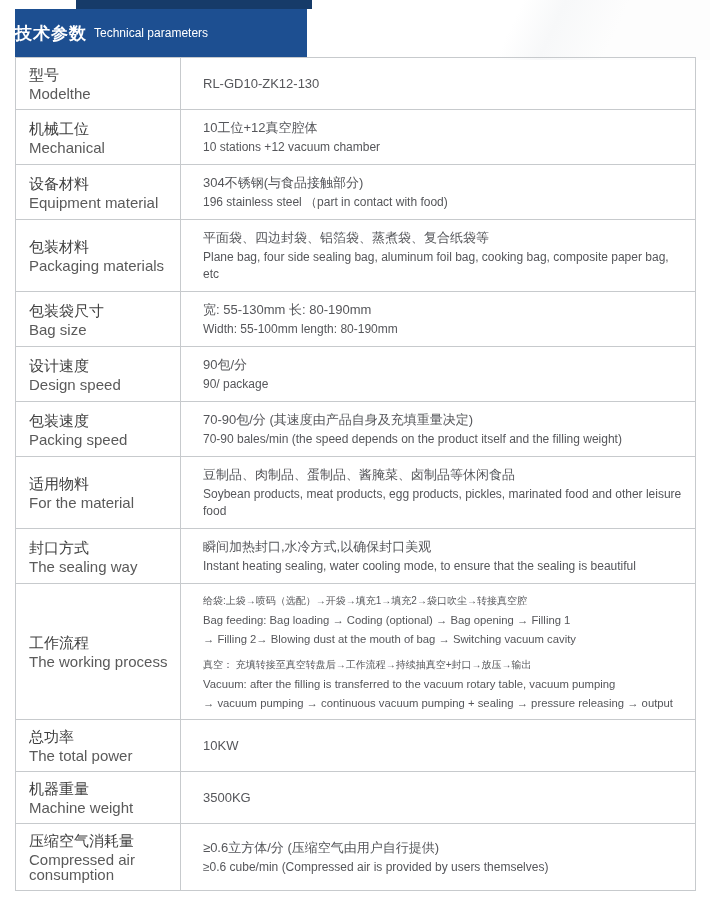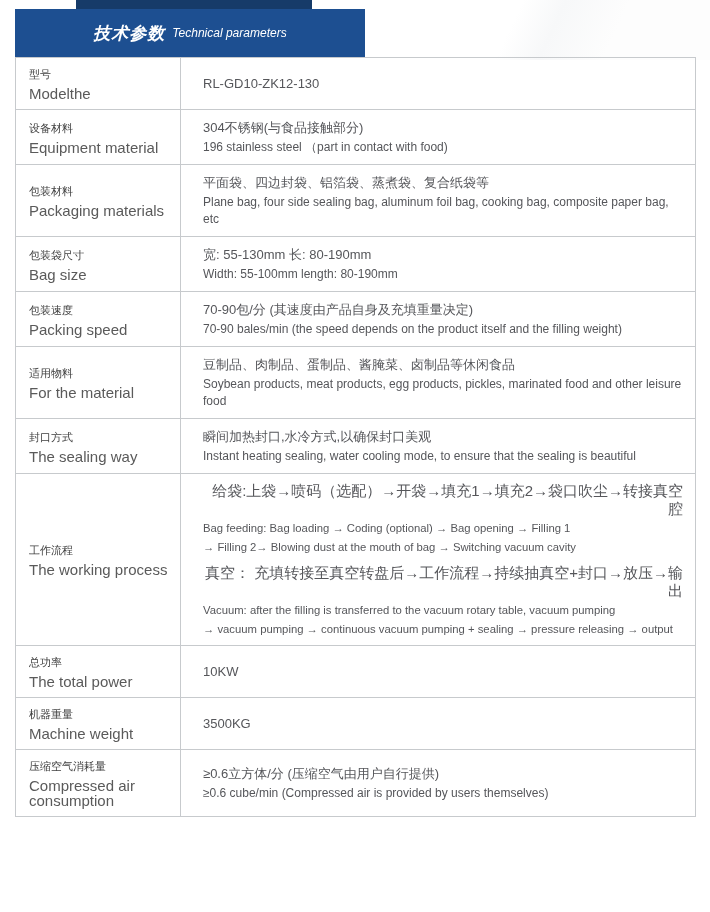--- a/index.html
+++ b/index.html
@@ -19,23 +19,23 @@
   }
   .top-strip {
     position: absolute; left: 76px; top: 0;
     width: 236px; height: 9px;
     background: #163b69;
     z-index: 1;
   }
   .title-bar {
     position: relative; z-index: 2;
     margin: 9px 0 0 15px;
-    width: 350px; height: 48px;
+    width: 292px; height: 48px;
     background: #1d4f91;
-    display: flex; align-items: center; justify-content: center; font-style: italic;
+    display: flex; align-items: center; 
   }
   .title-bar .t-zh {
     color: #ffffff; font-size: 17px; font-weight: bold; letter-spacing: 1px;
   }
   .title-bar .t-en {
     color: #ffffff; font-size: 12px; font-weight: normal; margin-left: 7px;
   }
   table.spec {
     position: relative; z-index: 2;
     margin-left: 15px;
@@ -45,25 +45,25 @@
   }
   col.c-label { width: 165px; }
   col.c-value { width: 515px; }
   td {
     border: 1px solid #c7cacd;
     vertical-align: middle;
     height: 52px;
   }
   td.label-cell { padding: 8px 8px 8px 13px; }
   td.value-cell { padding: 8px 12px 8px 22px; }
-  .lz { font-size: 11px; color: #404040; line-height: 17px; }
+  .lz { font-size: 15px; color: #404040; line-height: 17px; }
   .le { font-size: 15px;   color: #5a5a5a; line-height: 15px; margin-top: 3px; }
   .vz { font-size: 13px;   color: #55565a; line-height: 19px; }
   .ve { font-size: 12px;   color: #55565a; line-height: 17px; margin-top: 2px; }
-  .vz.small { font-size: 15px; line-height: 18px; text-align: right; }
+  .vz.small { font-size: 10px; line-height: 18px; }
   .ve.small { font-size: 11.3px; line-height: 15.5px; margin-top: 3px; }
   .gap { margin-top: 9px; }
 </style>
 </head>
 <body>
 
 <div class="bg-accent"></div>
 <div class="top-strip"></div>
 
 <div class="title-bar">
@@ -81,20 +81,30 @@
       <td class="label-cell">
         <div class="lz">型号</div>
         <div class="le">Modelthe</div>
       </td>
       <td class="value-cell">
         <div class="vz">RL-GD10-ZK12-130</div>
       </td>
     </tr>
     <tr>
       <td class="label-cell">
+        <div class="lz">机械工位</div>
+        <div class="le">Mechanical</div>
+      </td>
+      <td class="value-cell">
+        <div class="vz">10工位+12真空腔体</div>
+        <div class="ve">10 stations +12 vacuum chamber</div>
+      </td>
+    </tr>
+    <tr>
+      <td class="label-cell">
         <div class="lz">设备材料</div>
         <div class="le">Equipment material</div>
       </td>
       <td class="value-cell">
         <div class="vz">304不锈钢(与食品接触部分)</div>
         <div class="ve">196 stainless steel （part in contact with food)</div>
       </td>
     </tr>
     <tr>
       <td class="label-cell">
@@ -107,20 +117,30 @@
       </td>
     </tr>
     <tr>
       <td class="label-cell">
         <div class="lz">包装袋尺寸</div>
         <div class="le">Bag size</div>
       </td>
       <td class="value-cell">
         <div class="vz">宽: 55-130mm 长: 80-190mm</div>
         <div class="ve">Width: 55-100mm length: 80-190mm</div>
+      </td>
+    </tr>
+    <tr>
+      <td class="label-cell">
+        <div class="lz">设计速度</div>
+        <div class="le">Design speed</div>
+      </td>
+      <td class="value-cell">
+        <div class="vz">90包/分</div>
+        <div class="ve">90/ package</div>
       </td>
     </tr>
     <tr>
       <td class="label-cell">
         <div class="lz">包装速度</div>
         <div class="le">Packing speed</div>
       </td>
       <td class="value-cell">
         <div class="vz">70-90包/分 (其速度由产品自身及充填重量决定)</div>
         <div class="ve">70-90 bales/min (the speed depends on the product itself and the filling weight)</div>

